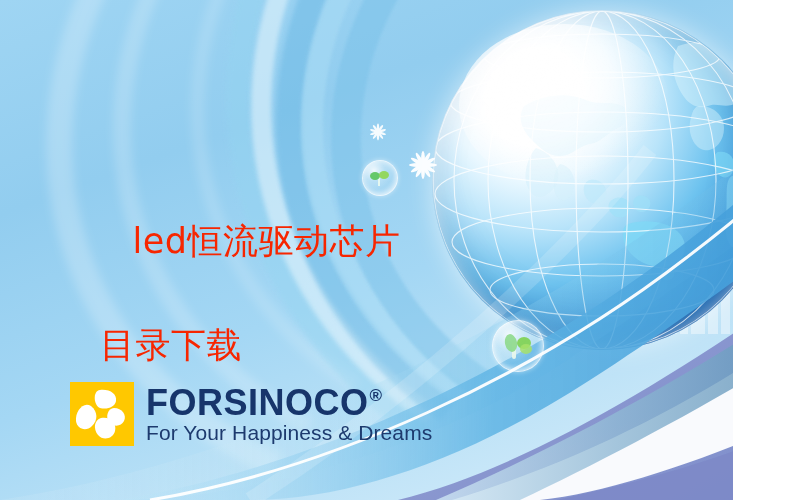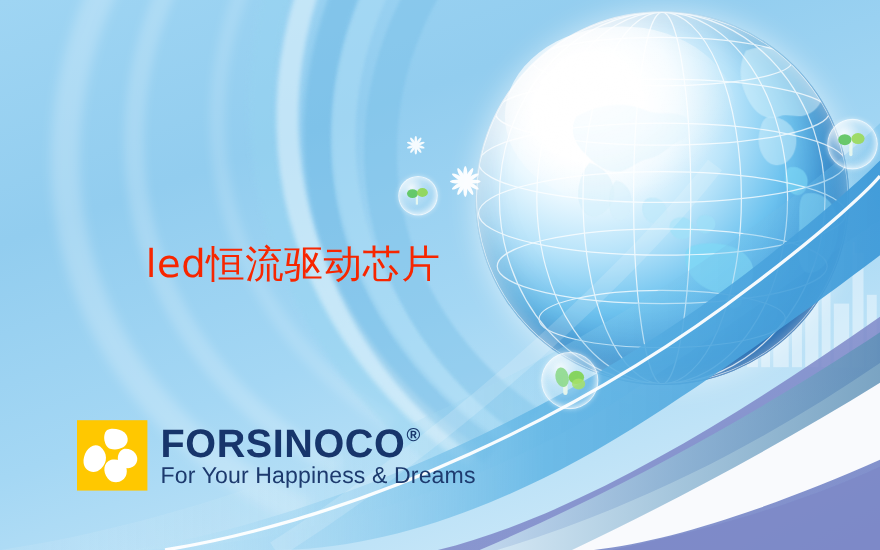--- a/index.html
+++ b/index.html
@@ -2,21 +2,21 @@
 <html><head>
 <meta charset="utf-8">
 <style>
   html, body {
     margin: 0;
     padding: 0;
     background: #ffffff;
   }
   #stage {
     position: relative;
-    width: 800px;
+    width: 733px;
     height: 500px;
     overflow: hidden;
     font-family: "Liberation Sans", "DejaVu Sans", sans-serif;
     background: linear-gradient(160deg, #9fd5f3 0%, #92cdef 28%, #a4d7f4 55%, #bfe3f7 78%, #d9eefb 100%);
   }
 
   
   .bg-layer { position:absolute; inset:0; }
 
   
@@ -380,20 +380,21 @@
   <div class="bubble" style="left:752px; top:108px; width:44px; height:44px;">
     <svg class="sprout" viewBox="0 0 44 44">
       <rect x="19" y="18" width="3" height="15" rx="1.5" fill="#eafaf0" opacity="0.9"></rect>
       <ellipse cx="15" cy="18" rx="6" ry="5" fill="#5cc35c" opacity="0.9"></ellipse>
       <ellipse cx="27" cy="17" rx="6" ry="5" fill="#9ad959" opacity="0.9"></ellipse>
     </svg>
   </div>
 
   <div class="headline">
     <span class="line1">led恒流驱动芯片</span>
+    <span class="line2">目录下载</span>
   </div>
 
   <div class="logo">
     <div class="logo-mark">
       <svg viewBox="0 0 64 64" width="64" height="64">
         <g fill="#ffffff">
           <path d="M30 8 C40 7 47 12 46 19 C45 25 37 28 30 26 C24 24 22 9 30 8 Z"></path>
           <path d="M21 24 C28 30 28 38 22 44 C16 50 7 47 6 39 C5 30 13 19 21 24 Z"></path>
           <path d="M44 26 C52 26 57 33 54 39 C51 45 43 45 39 40 C35 35 38 26 44 26 Z"></path>
           <path d="M31 36 C40 34 47 41 45 49 C43 57 33 59 28 53 C23 47 24 38 31 36 Z"></path>

